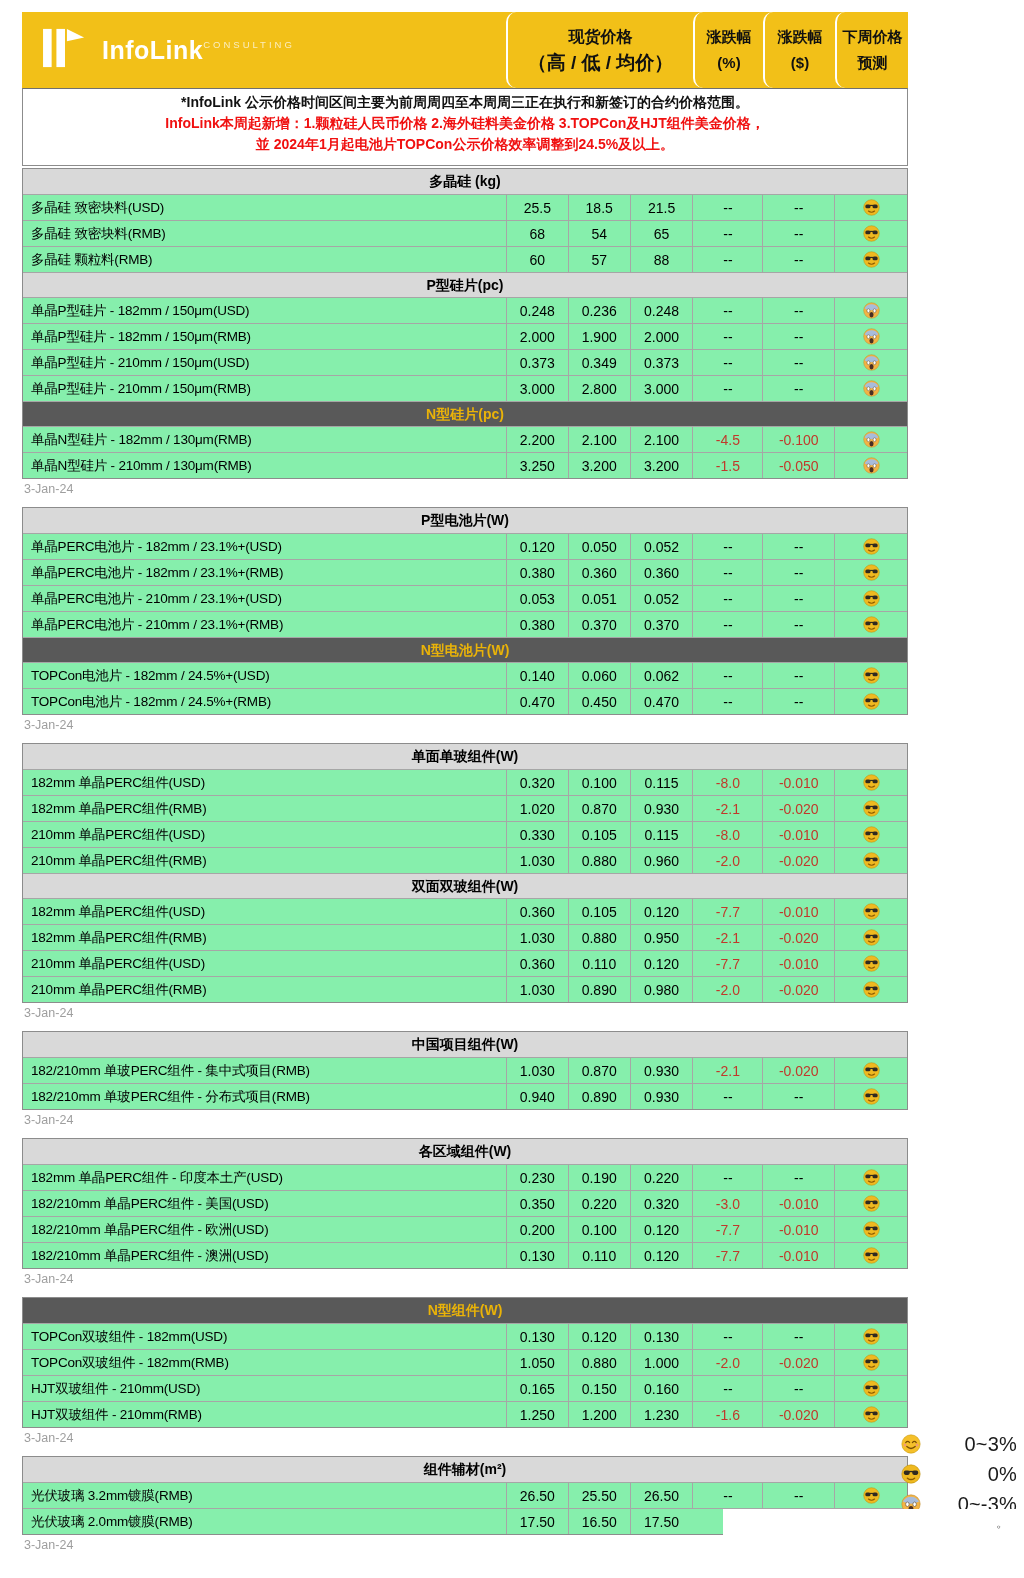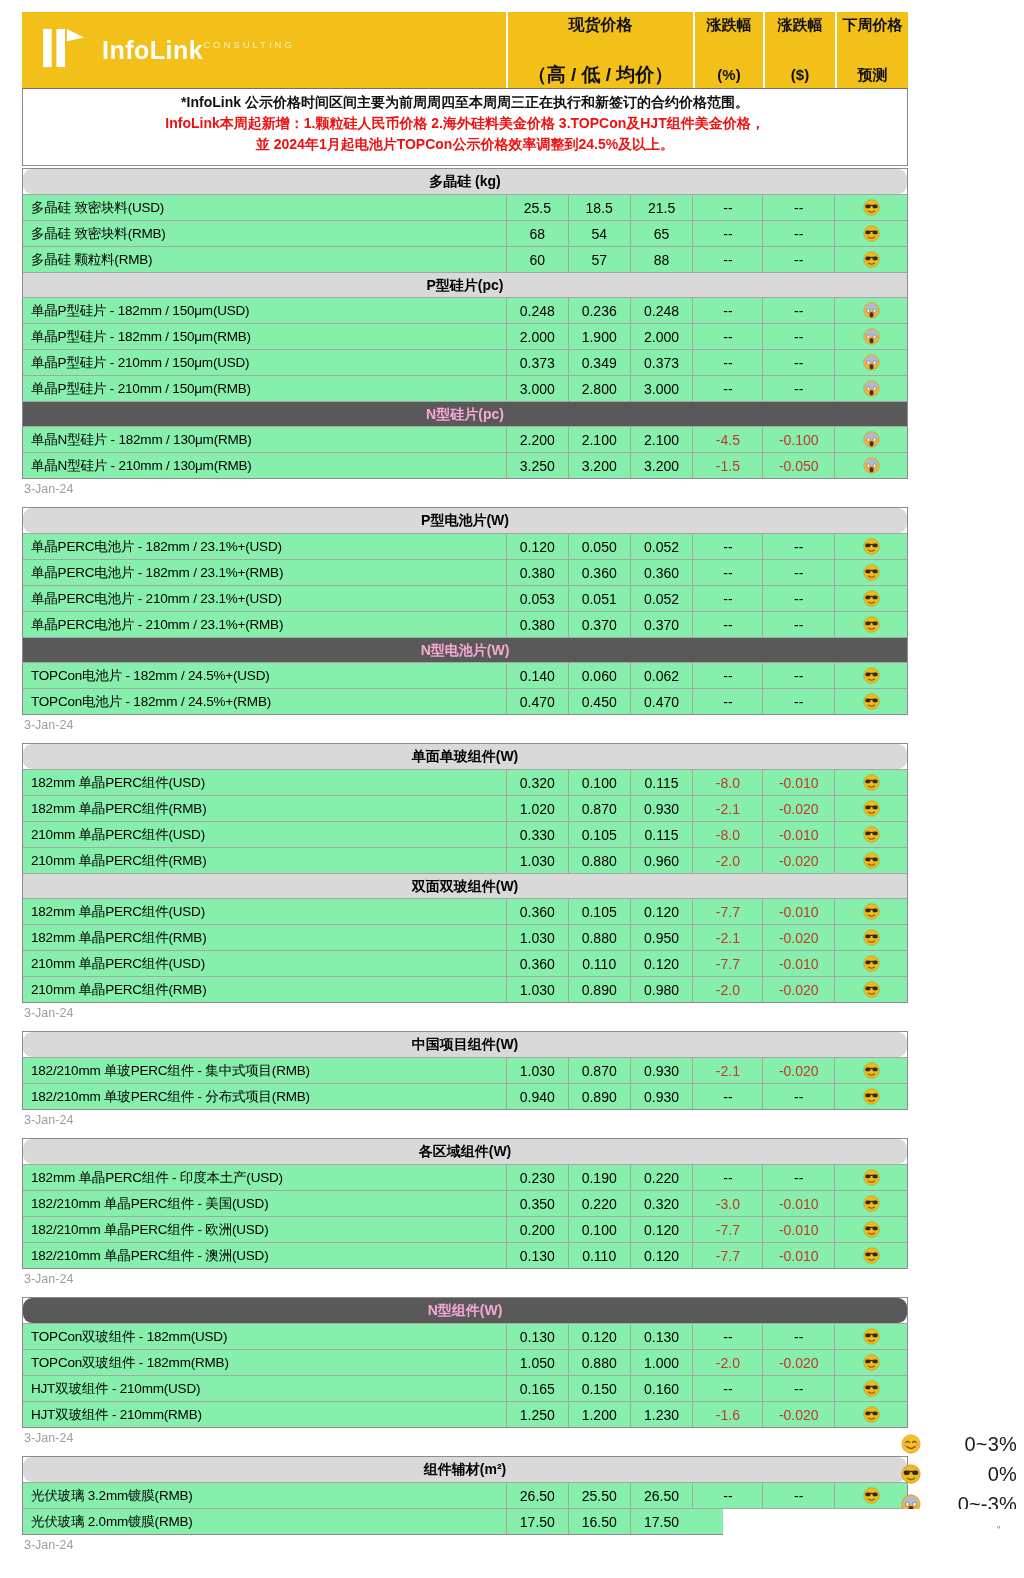--- a/index.html
+++ b/index.html
@@ -7,36 +7,36 @@
   body { font-family: "Liberation Sans", "DejaVu Sans", sans-serif; color: #111; position: relative; }
 
   .page { position: absolute; left: 22px; top: 12px; width: 886px; }
 
   
   .top-header { display: flex; background: #f2c018; height: 76px; width: 100%; }
   .logo-cell { width: 484px; display: flex; align-items: center; padding-left: 18px; gap: 12px; }
   .brand-text { display: flex; flex-direction: row; }
   .brand-name { color: #fff; font-size: 25px; font-weight: bold; letter-spacing: 0.5px; line-height: 26px; }
   .brand-sub { color: rgba(255,255,255,0.72); font-size: 9.5px; letter-spacing: 3px; margin-top: 2px; }
-  .hcell { border-left: 2px solid #fff; display: flex; flex-direction: column; align-items: center; justify-content: space-between; font-weight: bold; font-size: 16px; line-height: 26px; text-align: center; }
+  .hcell { border-left: 2px solid #fff; display: flex; flex-direction: column; align-items: center; justify-content: center; font-weight: bold; font-size: 16px; line-height: 26px; text-align: center; border-radius: 10px; }
   .hcell.spot { width: 187px; }
   .hcell.pct  { width: 70px; font-size: 15px; }
   .hcell.usd  { width: 72px; font-size: 15px; }
   .hcell.fc   { width: 73px; font-size: 15px; }
   .hcell .l2 { font-size: 19px; }
 
   
   .notes { border: 1px solid #8c8c8c; border-top: 1px solid #6f6f6f; background: #fff; text-align: center; padding: 3px 0 10px 0; font-weight: bold; font-size: 14px; line-height: 21px; }
   .notes .red { color: #f01010; }
 
   
   .group { border: 1px solid #8c8c8c; position: relative; background: #fff; margin-top: 2px; }
   .sec-title { height: 25px; line-height: 25px; text-align: center; font-weight: bold; font-size: 14px; background: #d9d9d9; border-top: 1px solid #a6a6a6; color: #000; }
-  .group > .sec-title:first-child { border-top: none; border-radius: 9px; }
-  .sec-title.dark { background: #595959; color: #f9a8d4; }
+  .group > .sec-title:first-child { border-top: none; }
+  .sec-title.dark { background: #595959; color: #eab308; }
   .row { display: flex; height: 26px; border-top: 1px solid #a6a6a6; background: #86efac; }
   .group > .row:first-child { border-top: none; }
   .cell { border-left: 1px solid #a6a6a6; display: flex; align-items: center; justify-content: center; font-size: 14px; color: #000; }
   .cell.label { border-left: none; width: 484px; justify-content: flex-start; padding-left: 8px; font-size: 13.5px; letter-spacing: -0.2px; }
   .cell.high { width: 62px; }
   .cell.low  { width: 62px; }
   .cell.avg  { width: 63px; }
   .cell.pct  { width: 70px; }
   .cell.usd  { width: 72px; }
   .cell.fc   { width: 73px; }

